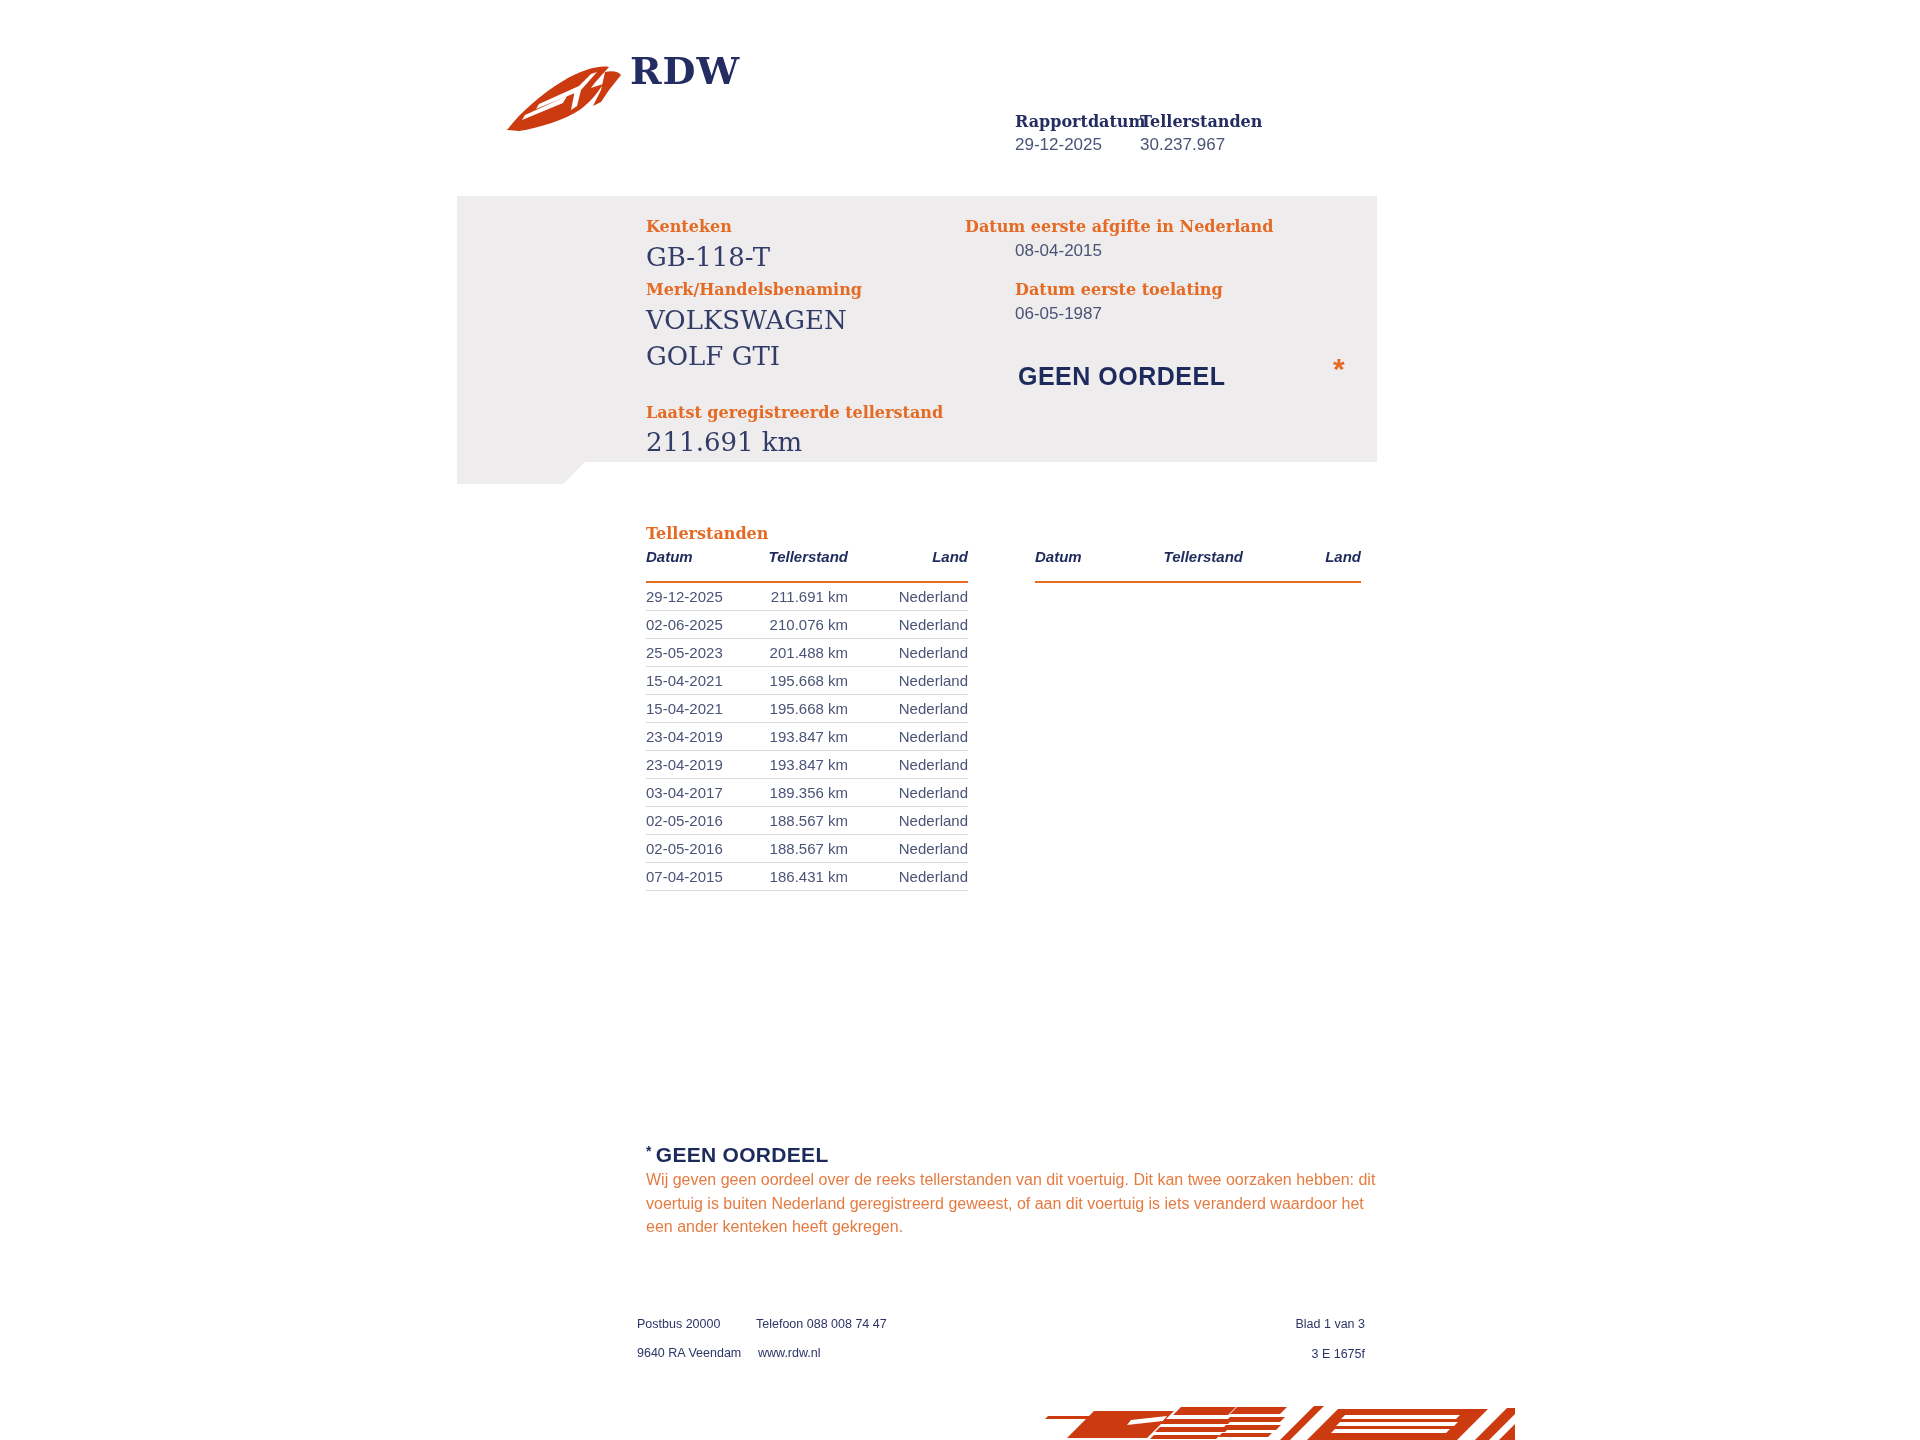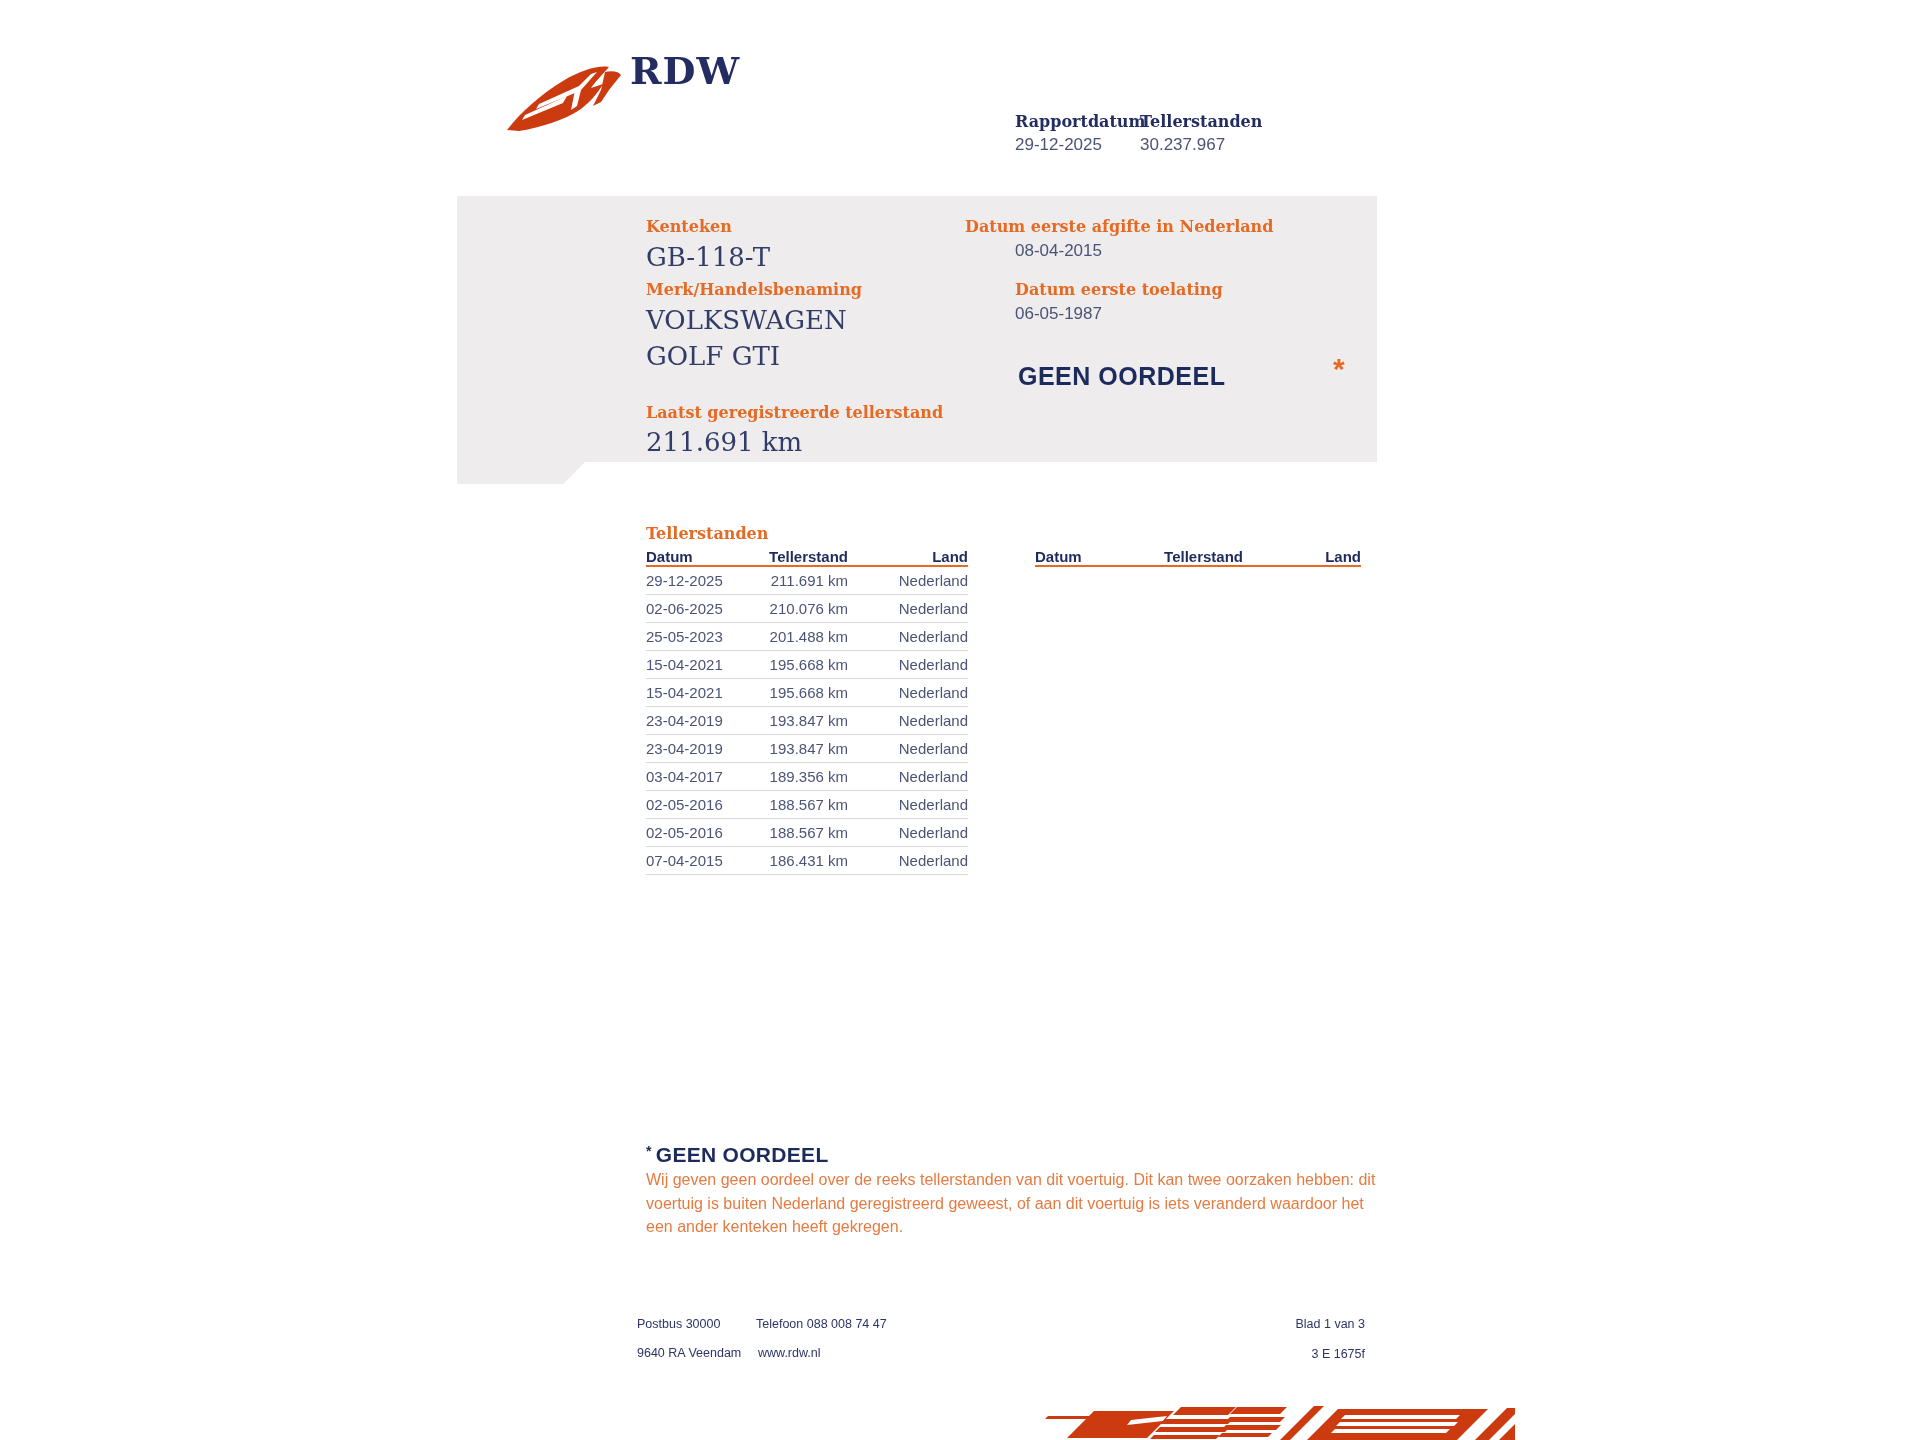--- a/index.html
+++ b/index.html
@@ -98,22 +98,23 @@
     font-family:"DejaVu Serif", serif;
     font-weight:700;
     font-size:16px;
     color:var(--orange-label);
   }
   .tbl{left:646px; top:548px; width:322px;}
   .tbl2{left:1035px; top:548px; width:326px;}
   .thead{
     display:grid;
     grid-template-columns:120px 82px 1fr;
-    padding-bottom:0;
+    padding-bottom:16px;
     border-bottom:2px solid var(--orange-label);
+    font-style:italic;
   }
   .tbl2 .thead{grid-template-columns:124px 84px 1fr;}
   .th{
     font-weight:700;
     font-size:15px;
     color:#1f2b5c;
   }
   .th.r, .tcell.r{text-align:right;}
   .trow{
     display:grid;
@@ -276,21 +277,21 @@
       <div class="th r">Tellerstand</div>
       <div class="th r">Land</div>
     </div>
   </div>
 
   <div class="abs note-heading">
     <span class="star">*</span><span>GEEN OORDEEL</span>
   </div>
   <p class="abs note-body">Wij geven geen oordeel over de reeks tellerstanden van dit voertuig. Dit kan twee oorzaken hebben: dit voertuig is buiten Nederland geregistreerd geweest, of aan dit voertuig is iets veranderd waardoor het een ander kenteken heeft gekregen.</p>
 
-  <div class="abs footer-text" style="left:637px;top:1317px;">Postbus 30000</div>
+  <div class="abs footer-text" style="left:637px;top:1317px;">Postbus 20000</div>
   <div class="abs footer-text" style="left:637px;top:1346px;">9640 RA Veendam</div>
   <div class="abs footer-text" style="left:756px;top:1317px;">Telefoon 088 008 74 47</div>
   <a class="abs footer-text web" href="#" style="left:758px;top:1346px;">www.rdw.nl</a>
   <div class="abs footer-right">
     <span class="footer-text">Blad 1 van 3</span>
     <span class="footer-text fline2">3 E 1675f</span>
   </div>
 
   <svg class="abs" style="left:1045px;top:1404px;" width="470" height="36" viewBox="0 0 470 36">
     <g fill="#cc3a10">

